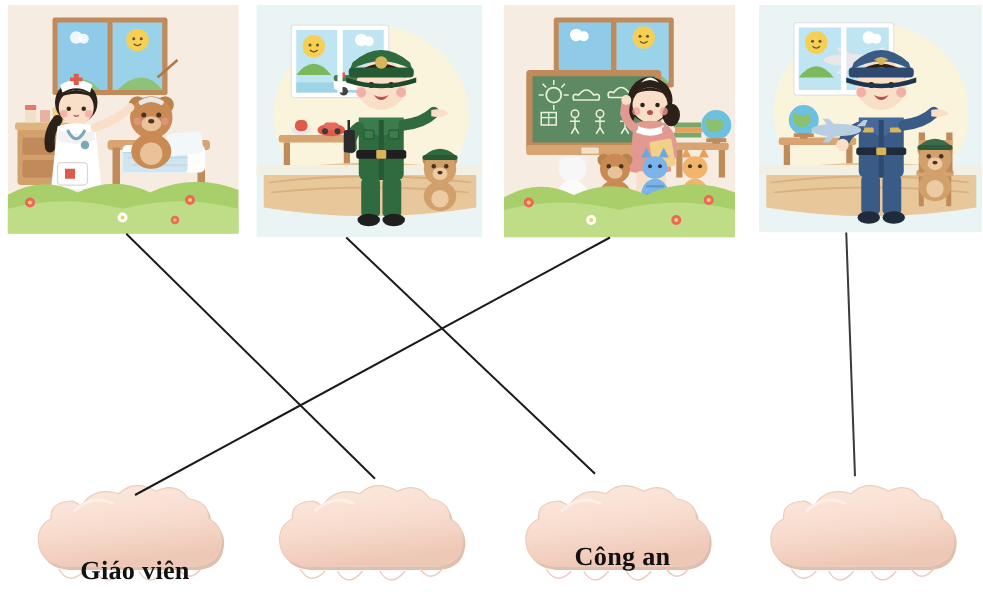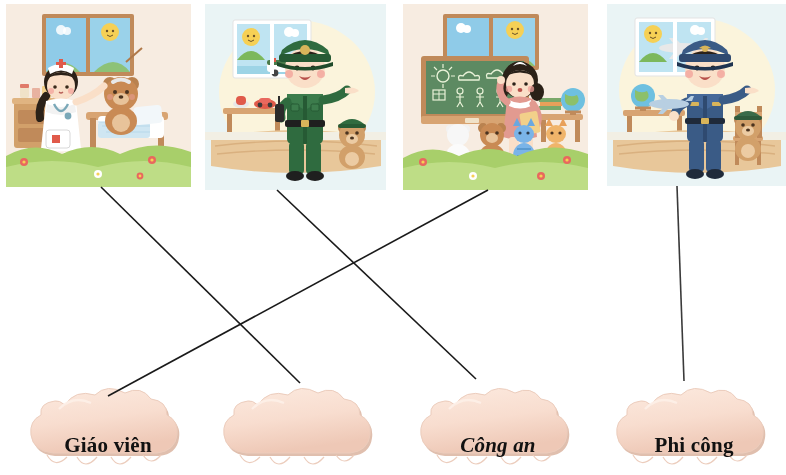--- a/index.html
+++ b/index.html
@@ -427,21 +427,21 @@
             <stop offset="100%" stop-color="#eec8b6"></stop>
         </linearGradient>
       </defs>
       <g transform="translate(3,3)">
         <path d="M40 16 q10 -16 30 -10 q12 -12 30 -2 q16 -8 26 6 q16 2 16 16 q12 6 10 20 q-2 16 -20 18 l-104 0 q-20 -2 -22 -18 q-2 -14 10 -20 q-2 -12 14 -14 q4 -1 10 4z" fill="#e0bfae" transform="translate(2,3)"></path>
         <path d="M40 16 q10 -16 30 -10 q12 -12 30 -2 q16 -8 26 6 q16 2 16 16 q12 6 10 20 q-2 16 -20 18 l-104 0 q-20 -2 -22 -18 q-2 -14 10 -20 q-2 -12 14 -14 q4 -1 10 4z" fill="url(#cg1)" stroke="#eccdbd" stroke-width="1"></path>
         <path d="M22 66 q8 14 20 2 M52 68 q8 14 20 0 M86 68 q8 14 20 0 M118 66 q8 12 18 0" fill="none" stroke="#eccdbd" stroke-width="1.2"></path>
         <path d="M34 20 q14 -14 32 -6" fill="none" stroke="#fdf0e8" stroke-width="2.4" opacity=".9"></path>
       </g>
     </svg>
-    <div class="cloud-label" style="top:47px;">Giáo viên</div>
+    <div class="cloud-label" style="top:58px;">Giáo viên</div>
   </div>
 
   <div class="cloud" style="left:215px; top:386px; width:172px; height:88px;">
     <svg width="172" height="88" viewBox="0 0 172 88">
       <defs>
         <linearGradient id="cg2" x1="0" y1="0" x2="0.3" y2="1">
           <stop offset="0%" stop-color="#fceadf"></stop>
             <stop offset="55%" stop-color="#f8ddcf"></stop>
             <stop offset="100%" stop-color="#eec8b6"></stop>
         </linearGradient>
@@ -464,40 +464,39 @@
             <stop offset="100%" stop-color="#eec8b6"></stop>
         </linearGradient>
       </defs>
       <g transform="translate(3,3)">
         <path d="M40 16 q10 -16 30 -10 q12 -12 30 -2 q16 -8 26 6 q16 2 16 16 q12 6 10 20 q-2 16 -20 18 l-104 0 q-20 -2 -22 -18 q-2 -14 10 -20 q-2 -12 14 -14 q4 -1 10 4z" fill="#e0bfae" transform="translate(2,3)"></path>
         <path d="M40 16 q10 -16 30 -10 q12 -12 30 -2 q16 -8 26 6 q16 2 16 16 q12 6 10 20 q-2 16 -20 18 l-104 0 q-20 -2 -22 -18 q-2 -14 10 -20 q-2 -12 14 -14 q4 -1 10 4z" fill="url(#cg3)" stroke="#eccdbd" stroke-width="1"></path>
         <path d="M22 66 q8 14 20 2 M52 68 q8 14 20 0 M86 68 q8 14 20 0 M118 66 q8 12 18 0" fill="none" stroke="#eccdbd" stroke-width="1.2"></path>
         <path d="M34 20 q14 -14 32 -6" fill="none" stroke="#fdf0e8" stroke-width="2.4" opacity=".9"></path>
       </g>
     </svg>
-    <div class="cloud-label" style="top:47px;font-style:italic;">Công an</div>
+    <div class="cloud-label" style="top:47px;">Công an</div>
   </div>
 
   <div class="cloud" style="left:608px; top:386px; width:172px; height:88px;">
     <svg width="172" height="88" viewBox="0 0 172 88">
       <defs>
         <linearGradient id="cg4" x1="0" y1="0" x2="0.3" y2="1">
           <stop offset="0%" stop-color="#fceadf"></stop>
             <stop offset="55%" stop-color="#f8ddcf"></stop>
             <stop offset="100%" stop-color="#eec8b6"></stop>
         </linearGradient>
       </defs>
       <g transform="translate(3,3)">
         <path d="M40 16 q10 -16 30 -10 q12 -12 30 -2 q16 -8 26 6 q16 2 16 16 q12 6 10 20 q-2 16 -20 18 l-104 0 q-20 -2 -22 -18 q-2 -14 10 -20 q-2 -12 14 -14 q4 -1 10 4z" fill="#e0bfae" transform="translate(2,3)"></path>
         <path d="M40 16 q10 -16 30 -10 q12 -12 30 -2 q16 -8 26 6 q16 2 16 16 q12 6 10 20 q-2 16 -20 18 l-104 0 q-20 -2 -22 -18 q-2 -14 10 -20 q-2 -12 14 -14 q4 -1 10 4z" fill="url(#cg4)" stroke="#eccdbd" stroke-width="1"></path>
         <path d="M22 66 q8 14 20 2 M52 68 q8 14 20 0 M86 68 q8 14 20 0 M118 66 q8 12 18 0" fill="none" stroke="#eccdbd" stroke-width="1.2"></path>
         <path d="M34 20 q14 -14 32 -6" fill="none" stroke="#fdf0e8" stroke-width="2.4" opacity=".9"></path>
       </g>
     </svg>
-    <div class="cloud-label" style="top:47px;">Phi công</div>
   </div>
 
   <svg id="lines">
     <line x1="101" y1="187" x2="300" y2="383" stroke="#1a1a1a" stroke-width="1.6"></line>
     <line x1="277" y1="190" x2="476" y2="379" stroke="#1a1a1a" stroke-width="1.6"></line>
     <line x1="488" y1="190" x2="108" y2="396" stroke="#1a1a1a" stroke-width="1.6"></line>
     <line x1="677" y1="186" x2="684" y2="381" stroke="#3a3a3a" stroke-width="1.6"></line>
   </svg>
 
 </div>

